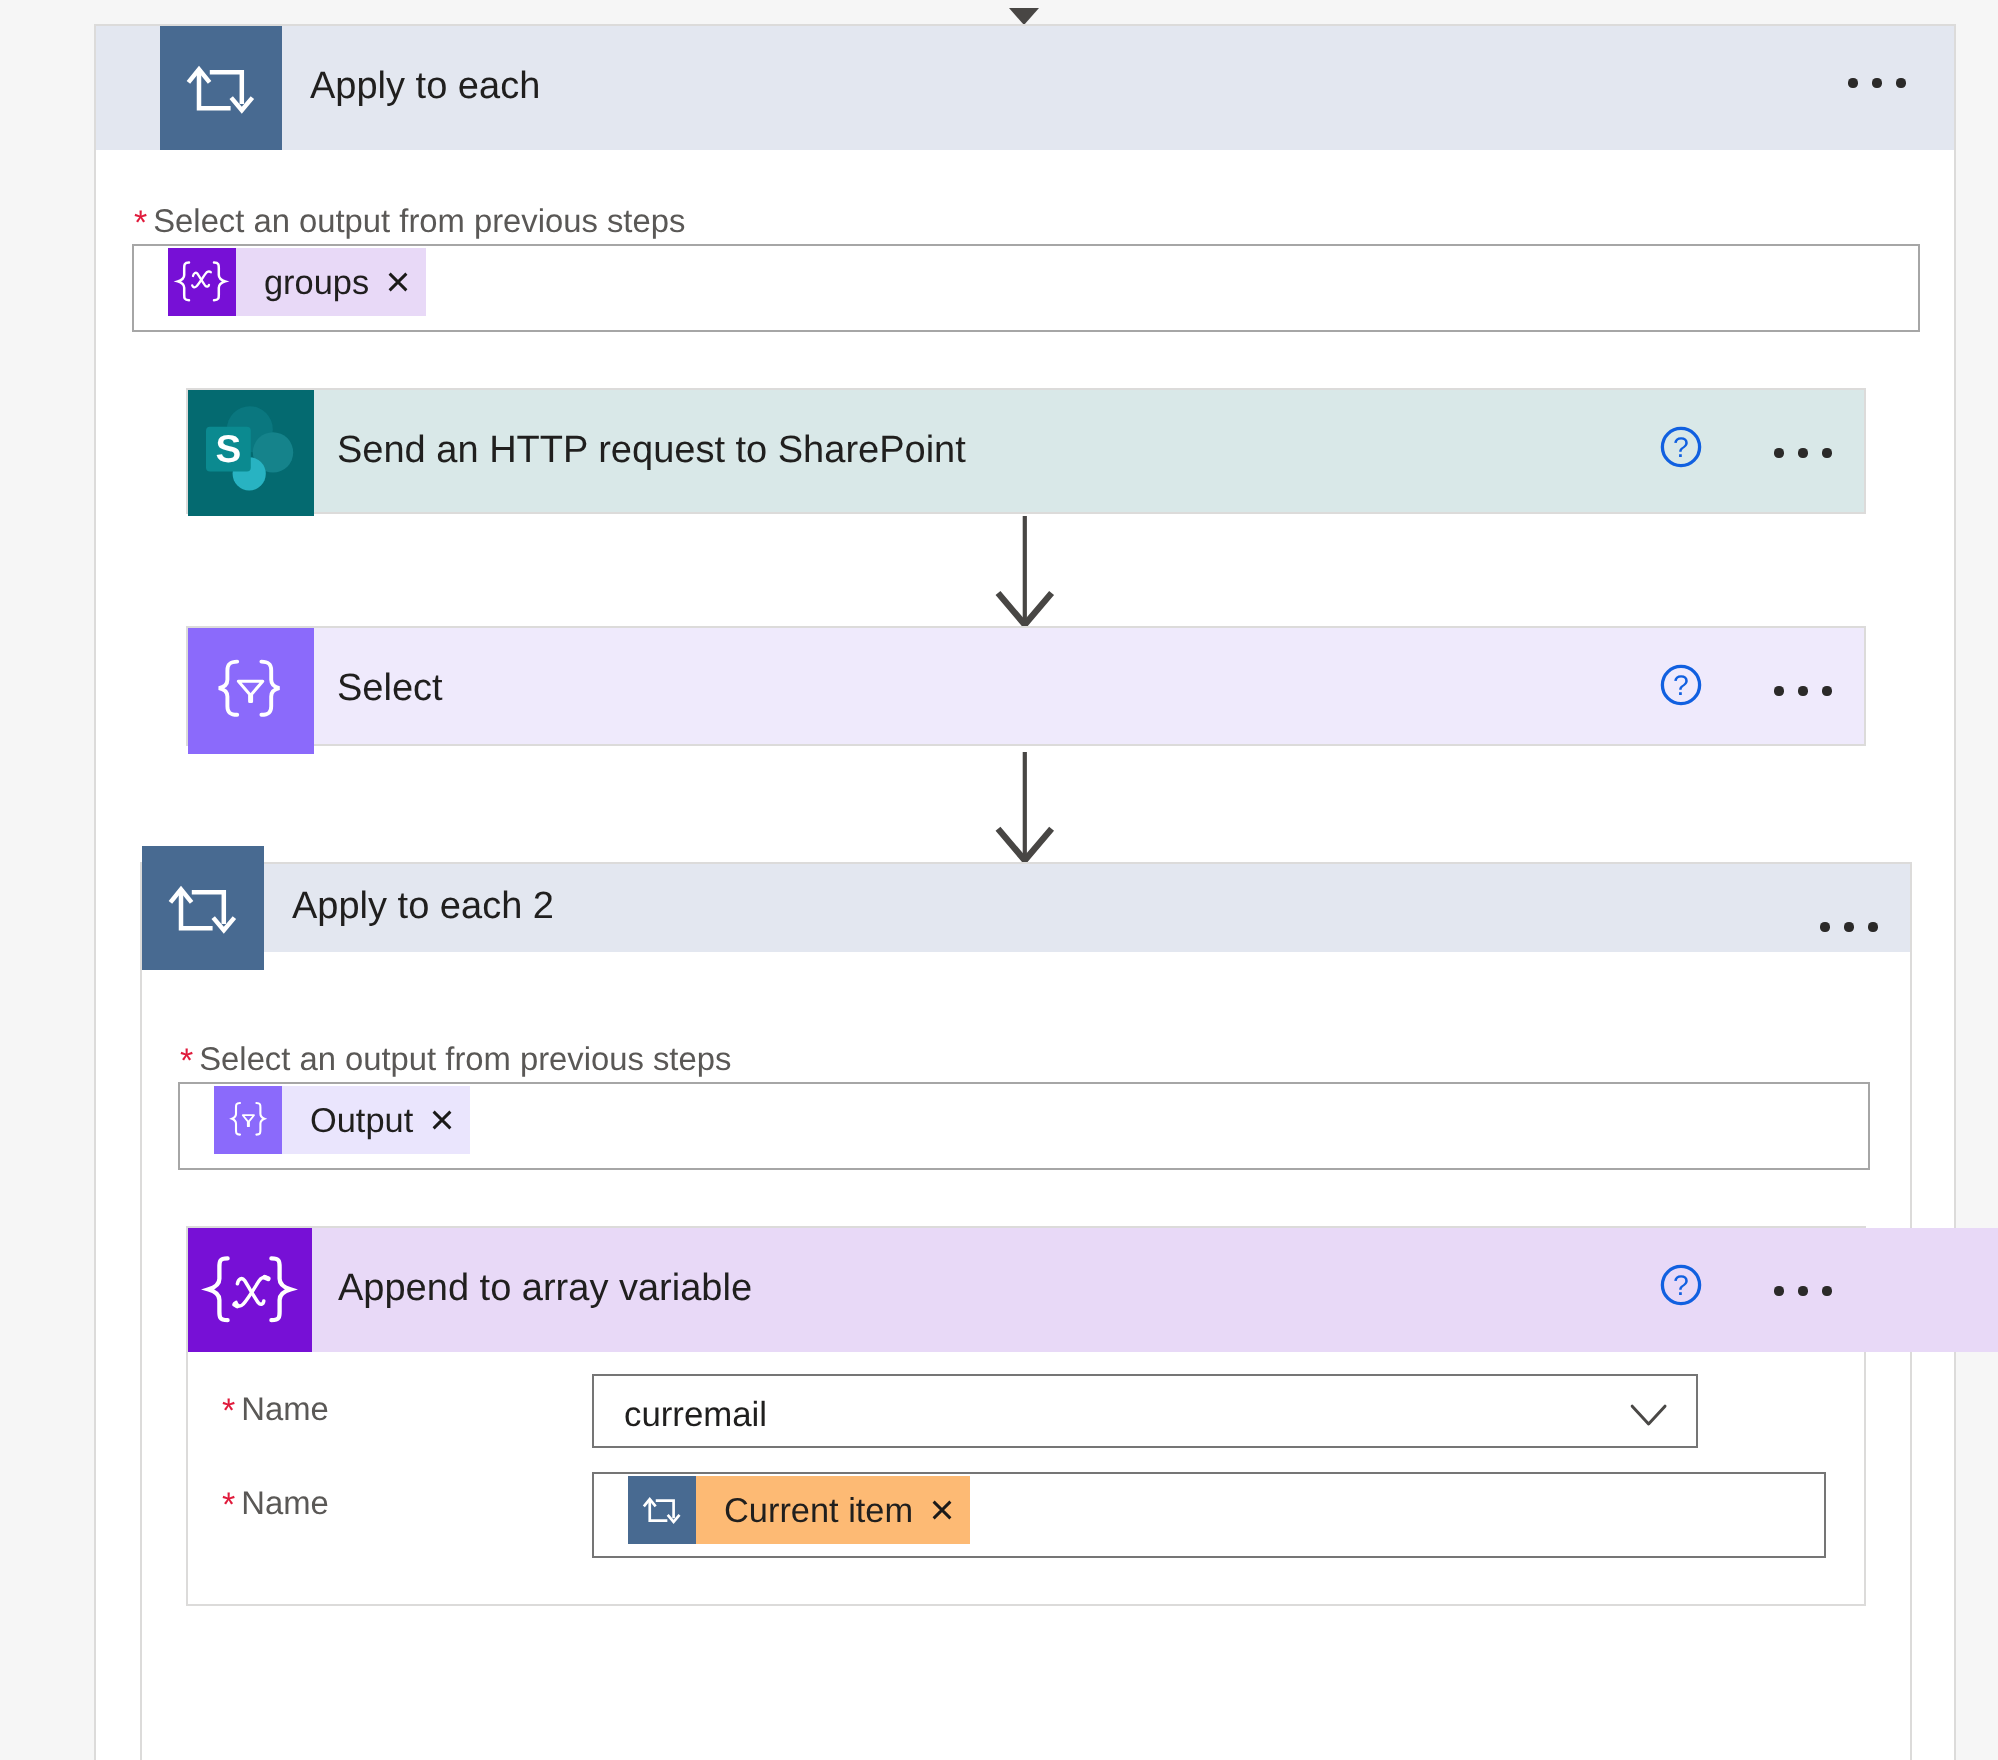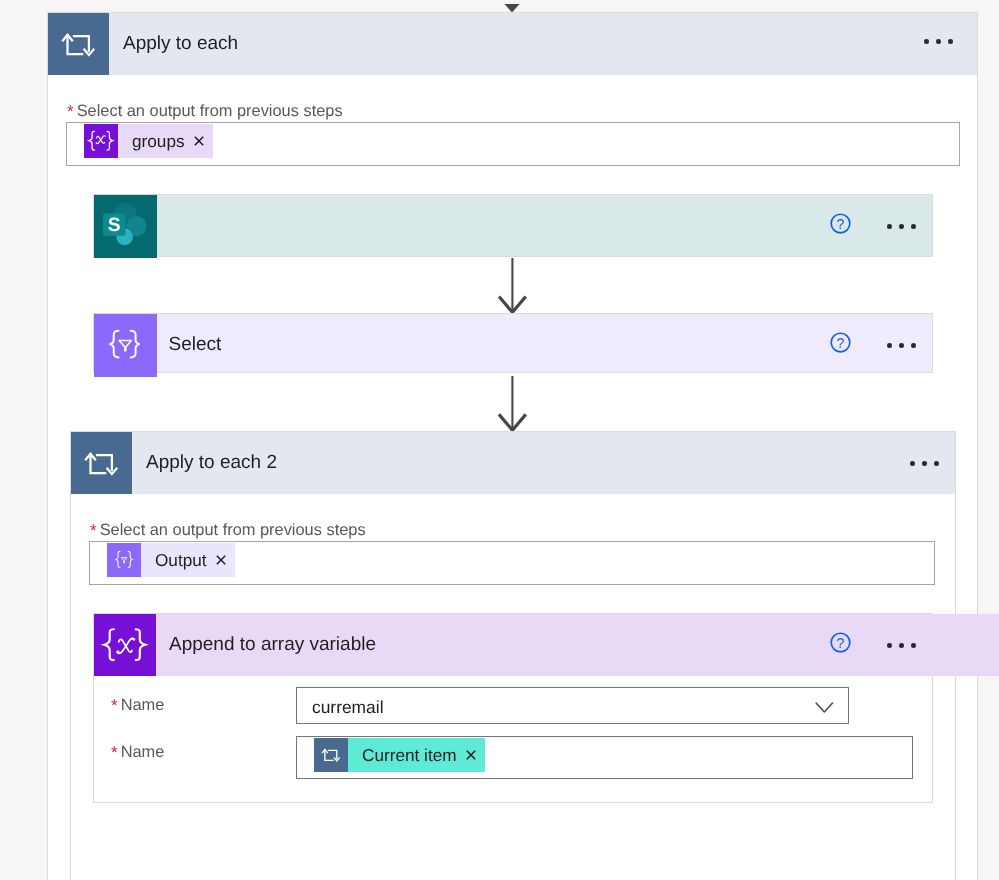--- a/index.html
+++ b/index.html
@@ -36,21 +36,21 @@
 <body>
 
 <div class="stage">
 
   <svg class="conn" style="left:498px;top:0px;" width="28" height="14" viewBox="0 0 28 14">
     <path d="M6.5 4 L21.5 4 L14 12.5 Z" fill="#484644"></path>
   </svg>
 
   <div class="loop-card" style="left:47px;top:12px;width:931px;height:868px;border-bottom:none;">
 
-    <div class="card-head" style="width:929px;background:#e3e7f0;">
+    <div class="card-head" style="width:929px;background:#e3e7f0;padding-left:32px;">
       <div class="icon-box" style="background:#486a91;">
         <svg width="61" height="61" viewBox="0 0 61 61" aria-hidden="true">
             <g fill="none" stroke="#ffffff" stroke-width="2.25" stroke-linecap="butt" stroke-linejoin="miter">
               <path d="M24.9 22.1 L40.9 22.1 L40.9 38.0"></path>
               <path d="M19.5 20.6 L19.5 40.1 L35.3 40.1"></path>
               <path d="M14.2 27.2 L19.5 20.7 L24.8 27.2"></path>
               <path d="M35.6 34.8 L40.9 41.1 L46.2 34.8"></path>
             </g>
           </svg>
       </div>
@@ -95,20 +95,21 @@
       <div class="act-head">
         <div class="icon-box" style="background:#046a70;width:63px;flex:0 0 63px;height:63px;">
           <svg width="63" height="63" viewBox="2 2 63 63" aria-hidden="true" style="overflow:visible">
             <circle cx="32.9" cy="21.6" r="11.5" fill="#0a777f"></circle>
             <circle cx="44.5" cy="33.2" r="10.1" fill="#15838b"></circle>
             <circle cx="32.6" cy="43.9" r="8.3" fill="#28b3c2"></circle>
             <rect x="11.0" y="20.4" width="22.4" height="22.4" rx="2.0" fill="#0b8a90"></rect>
             <text x="22.2" y="38.1" text-anchor="middle" font-family="'Liberation Sans',sans-serif" font-weight="bold" font-size="19.3" fill="#ffffff">S</text>
           </svg>
         </div>
+        <div class="head-title" style="margin-left:11.5px;">Send an HTTP request to SharePoint</div>
       </div>
       <div style="position:absolute;left:736px;top:18px;">
         <svg width="21" height="21" viewBox="0 0 21 21" aria-hidden="true">
           <circle cx="10.5" cy="10.5" r="9.3" fill="none" stroke="#1160e0" stroke-width="1.65"></circle>
           <text x="10.5" y="15.6" text-anchor="middle" font-family="'Liberation Sans',sans-serif" font-size="14.2" fill="#1160e0">?</text>
         </svg>
       </div>
       <div class="ellipsis" style="position:absolute;left:793px;top:29.4px;">
         <i></i>
           <i></i>
@@ -147,21 +148,21 @@
       </div>
     </div>
 
     <svg class="conn" style="left:449.4px;top:362.3px;overflow:visible;" width="32" height="60" viewBox="0 0 32 60">
       <path d="M15.4 1 L15.4 55.2" stroke="#484644" stroke-width="2.1" fill="none"></path>
       <path d="M2 39.4 L15.4 55.2 L28.8 39.4" stroke="#484644" stroke-width="3.2" fill="none" stroke-linecap="butt"></path>
     </svg>
 
     <div class="loop-card" style="left:22px;top:418px;width:886px;height:450px;border-bottom:none;">
 
-      <div class="card-head" style="width:884px;height:62px;background:#e3e7f0;">
+      <div class="card-head" style="width:884px;height:44px;background:#e3e7f0;">
         <div class="icon-box" style="background:#486a91;">
           <svg width="61" height="61" viewBox="0 0 61 61" aria-hidden="true">
             <g fill="none" stroke="#ffffff" stroke-width="2.25" stroke-linecap="butt" stroke-linejoin="miter">
               <path d="M24.9 22.1 L40.9 22.1 L40.9 38.0"></path>
               <path d="M19.5 20.6 L19.5 40.1 L35.3 40.1"></path>
               <path d="M14.2 27.2 L19.5 20.7 L24.8 27.2"></path>
               <path d="M35.6 34.8 L40.9 41.1 L46.2 34.8"></path>
             </g>
           </svg>
         </div>
@@ -248,21 +249,21 @@
             <div class="tico" style="background:#486a91;">
               <svg width="34" height="34" viewBox="0 0 61 61" aria-hidden="true">
                 <g fill="none" stroke="#ffffff" stroke-width="2.4" stroke-linecap="butt" stroke-linejoin="miter">
                   <path d="M24.9 22.1 L40.9 22.1 L40.9 38.0"></path>
                   <path d="M19.5 20.6 L19.5 40.1 L35.3 40.1"></path>
                   <path d="M14.2 27.2 L19.5 20.7 L24.8 27.2"></path>
                   <path d="M35.6 34.8 L40.9 41.1 L46.2 34.8"></path>
                 </g>
               </svg>
             </div>
-            <div class="tlabel" style="background:#5eead4;">
+            <div class="tlabel" style="background:#fdba74;">
               <span>Current item</span>
               <span class="tx">
                 <svg width="10" height="10" viewBox="0 0 10 10">
                     <path d="M0.8 0.8 L9.2 9.2 M9.2 0.8 L0.8 9.2" stroke="#1b1a19" stroke-width="1.45" fill="none"></path>
                   </svg>
               </span>
             </div>
           </div>
         </div>
 

